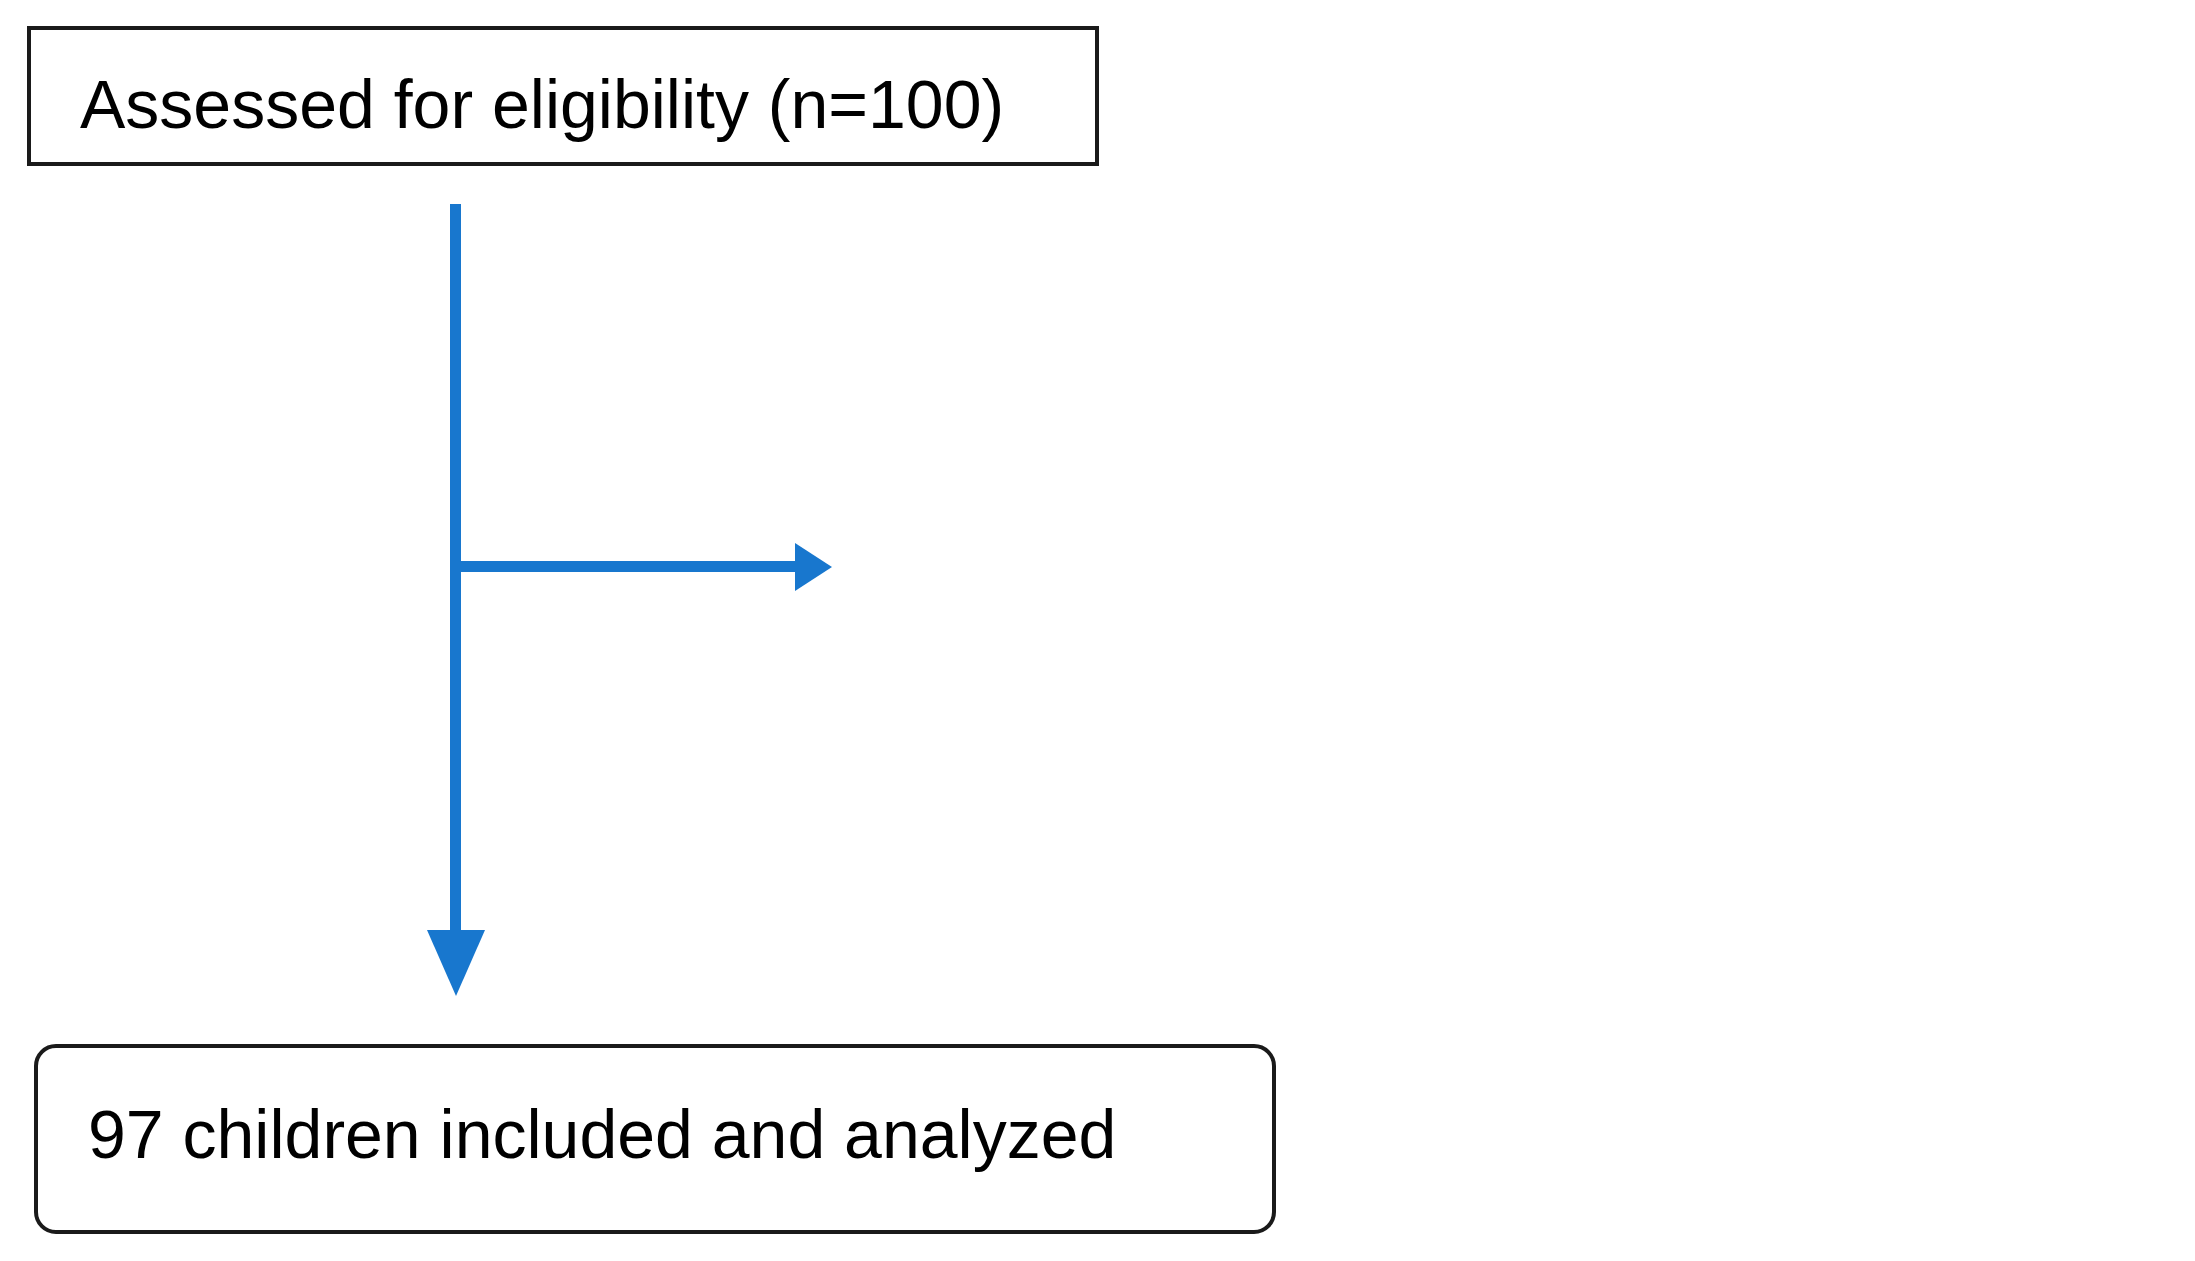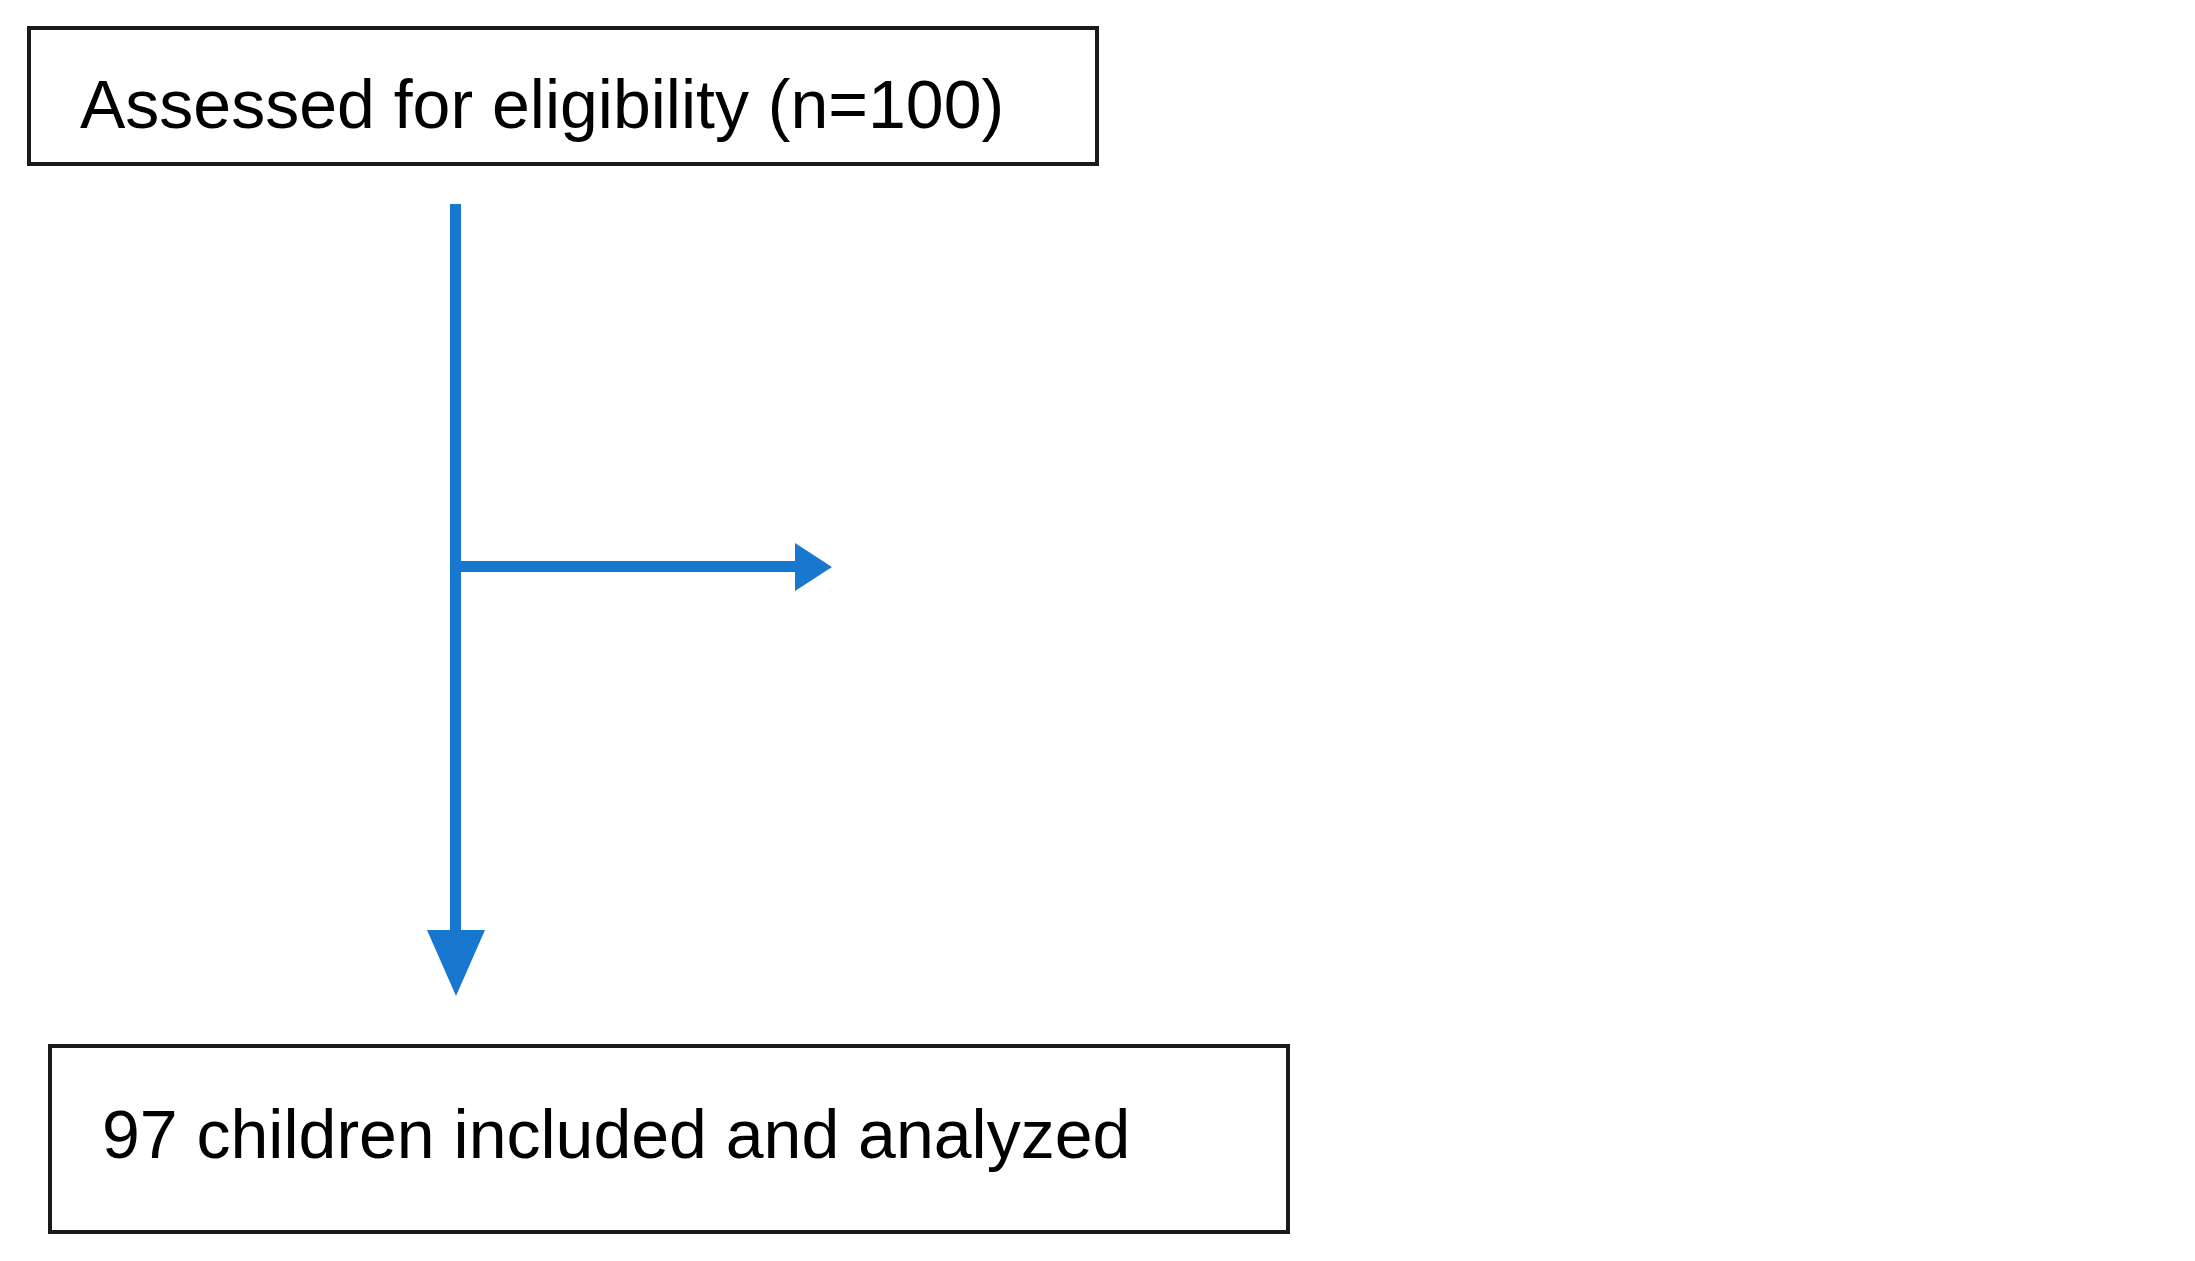--- a/index.html
+++ b/index.html
@@ -69,24 +69,25 @@
     left: 172px;
     top: 127px;
     width: 1100px;
     font-size: 68px;
     line-height: 95px;
     white-space: normal;
   }
 
   
   #box-included {
-    left: 48px;
+    left: 34px;
     top: 1044px;
     width: 1242px;
     height: 190px;
+    border-radius: 22px;
   }
   #box-included .box-text {
     left: 50px;
     top: 52px;
     font-size: 68px;
   }
 
   
   .connector {
     position: absolute;

